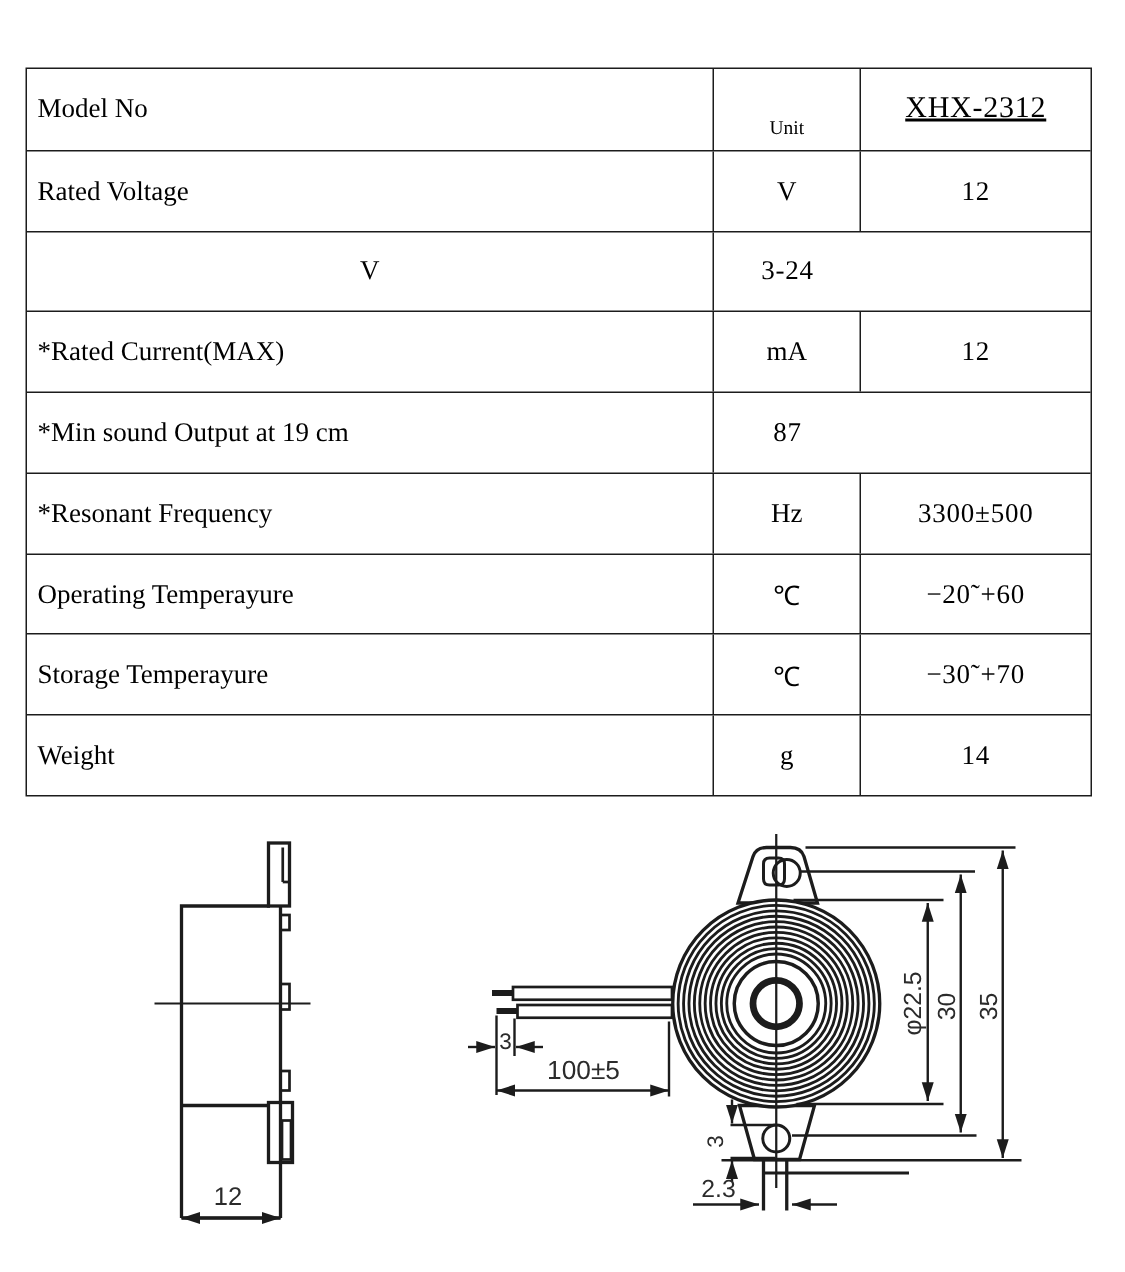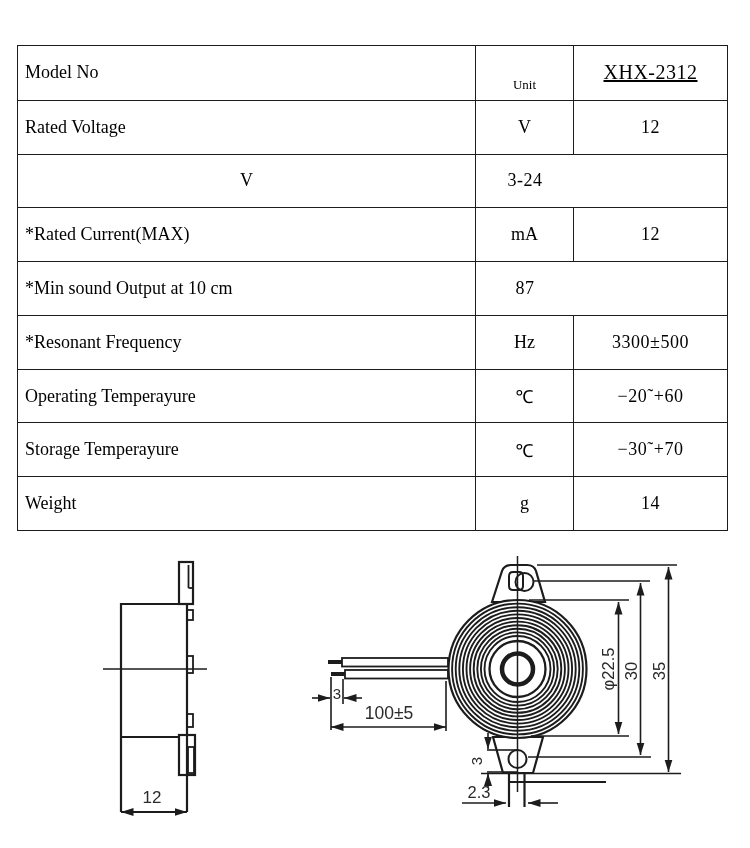--- a/index.html
+++ b/index.html
@@ -41,21 +41,21 @@
     <div class="tr">
       <div class="td unit">V</div>
       <div class="td value">3-24</div>
     </div>
     <div class="tr">
       <div class="td label">*Rated Current(MAX)</div>
       <div class="td unit">mA</div>
       <div class="td value">12</div>
     </div>
     <div class="tr">
-      <div class="td label">*Min sound Output at 10 cm</div>
+      <div class="td label">*Min sound Output at 19 cm</div>
       <div class="td value">87</div>
     </div>
     <div class="tr">
       <div class="td label">*Resonant Frequency</div>
       <div class="td unit">Hz</div>
       <div class="td value">3300±500</div>
     </div>
     <div class="tr">
       <div class="td label">Operating Temperayure</div>
       <div class="td unit">℃</div>

